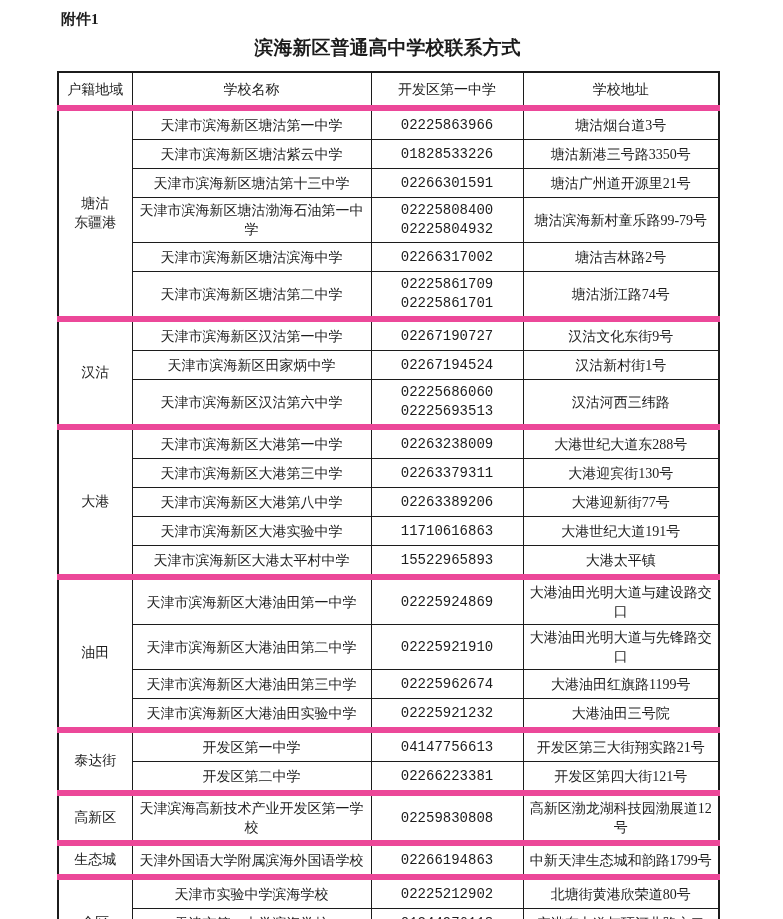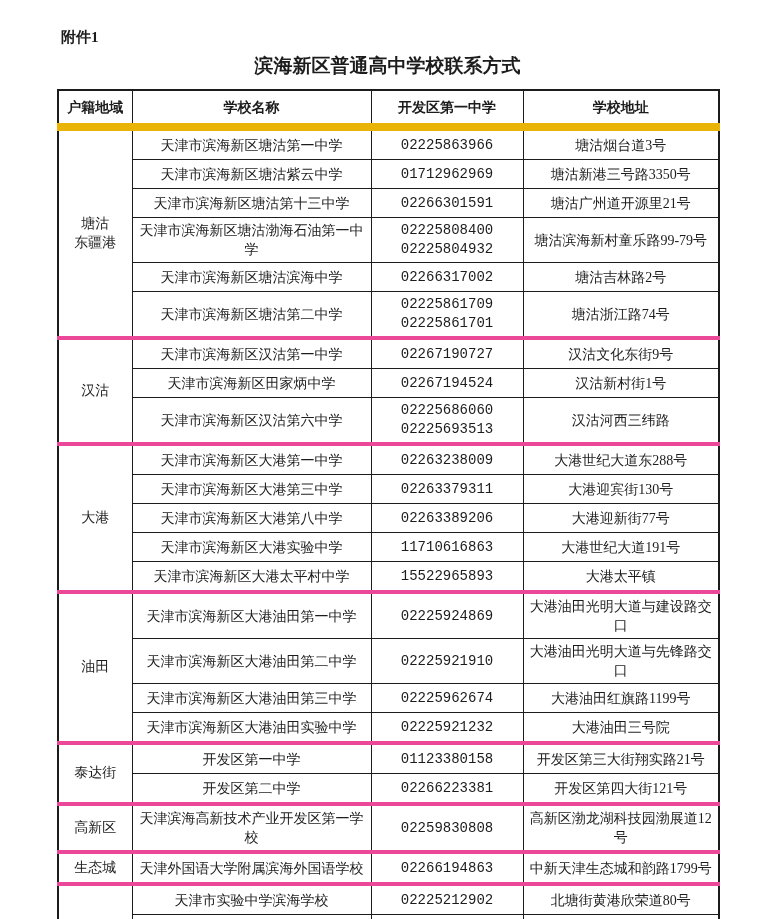--- a/index.html
+++ b/index.html
@@ -16,21 +16,21 @@
   }
   .page {
     box-sizing: border-box;
     width: 783px;
     padding: 8px 0 0 57px;
   }
   .attachment-label {
     font-family: Liberation Serif, serif;
     font-weight: bold;
     font-size: 15px;
-    margin: 20px 0 6px 4px;
+    margin: 2px 0 6px 4px;
   }
   .doc-title {
     width: 661px;
     text-align: center;
     font-family: Liberation Serif, serif;
     font-weight: bold;
     font-size: 19px;
     margin: 4px 0 10px 0;
   }
   table.schools {
@@ -43,29 +43,29 @@
   table.schools td {
     border: 1px solid #1c1c1c;
     text-align: center;
     vertical-align: middle;
     font-size: 14px;
     line-height: 19px;
     padding: 3px 2px;
     overflow: hidden;
   }
   table.schools thead th {
-    font-weight: bold;
+    font-weight: normal;
     height: 26px;
-    border-bottom: 8px solid #eab308;
+    border-bottom: 2px solid #eab308;
   }
   table.schools td {
     height: 22px;
   }
   tr.section-start td {
-    border-top: 4px solid #ec4899;
+    border-top: 6px solid #ec4899;
   }
   td.region, td.phone {
     white-space: pre-line;
     font-family: Liberation Mono, monospace;
   }
 </style>
 </head>
 <body>
 
 <div class="page">
@@ -91,21 +91,21 @@
     <tbody id="table-body">
         <tr class="section-start">
           <td rowspan="6" class="region">塘沽
 东疆港</td>
           <td class="school">天津市滨海新区塘沽第一中学</td>
           <td class="phone">02225863966</td>
           <td class="address">塘沽烟台道3号</td>
         </tr>
         <tr>
           <td class="school">天津市滨海新区塘沽紫云中学</td>
-          <td class="phone">01712962969</td>
+          <td class="phone">01828533226</td>
           <td class="address">塘沽新港三号路3350号</td>
         </tr>
         <tr>
           <td class="school">天津市滨海新区塘沽第十三中学</td>
           <td class="phone">02266301591</td>
           <td class="address">塘沽广州道开源里21号</td>
         </tr>
         <tr>
           <td class="school">天津市滨海新区塘沽渤海石油第一中学</td>
           <td class="phone">02225808400
@@ -183,21 +183,21 @@
           <td class="address">大港油田红旗路1199号</td>
         </tr>
         <tr>
           <td class="school">天津市滨海新区大港油田实验中学</td>
           <td class="phone">02225921232</td>
           <td class="address">大港油田三号院</td>
         </tr>
         <tr class="section-start">
           <td rowspan="2" class="region">泰达街</td>
           <td class="school">开发区第一中学</td>
-          <td class="phone">01123380158</td>
+          <td class="phone">04147756613</td>
           <td class="address">开发区第三大街翔实路21号</td>
         </tr>
         <tr>
           <td class="school">开发区第二中学</td>
           <td class="phone">02266223381</td>
           <td class="address">开发区第四大街121号</td>
         </tr>
         <tr class="section-start">
           <td rowspan="1" class="region">高新区</td>
           <td class="school">天津滨海高新技术产业开发区第一学校</td>

